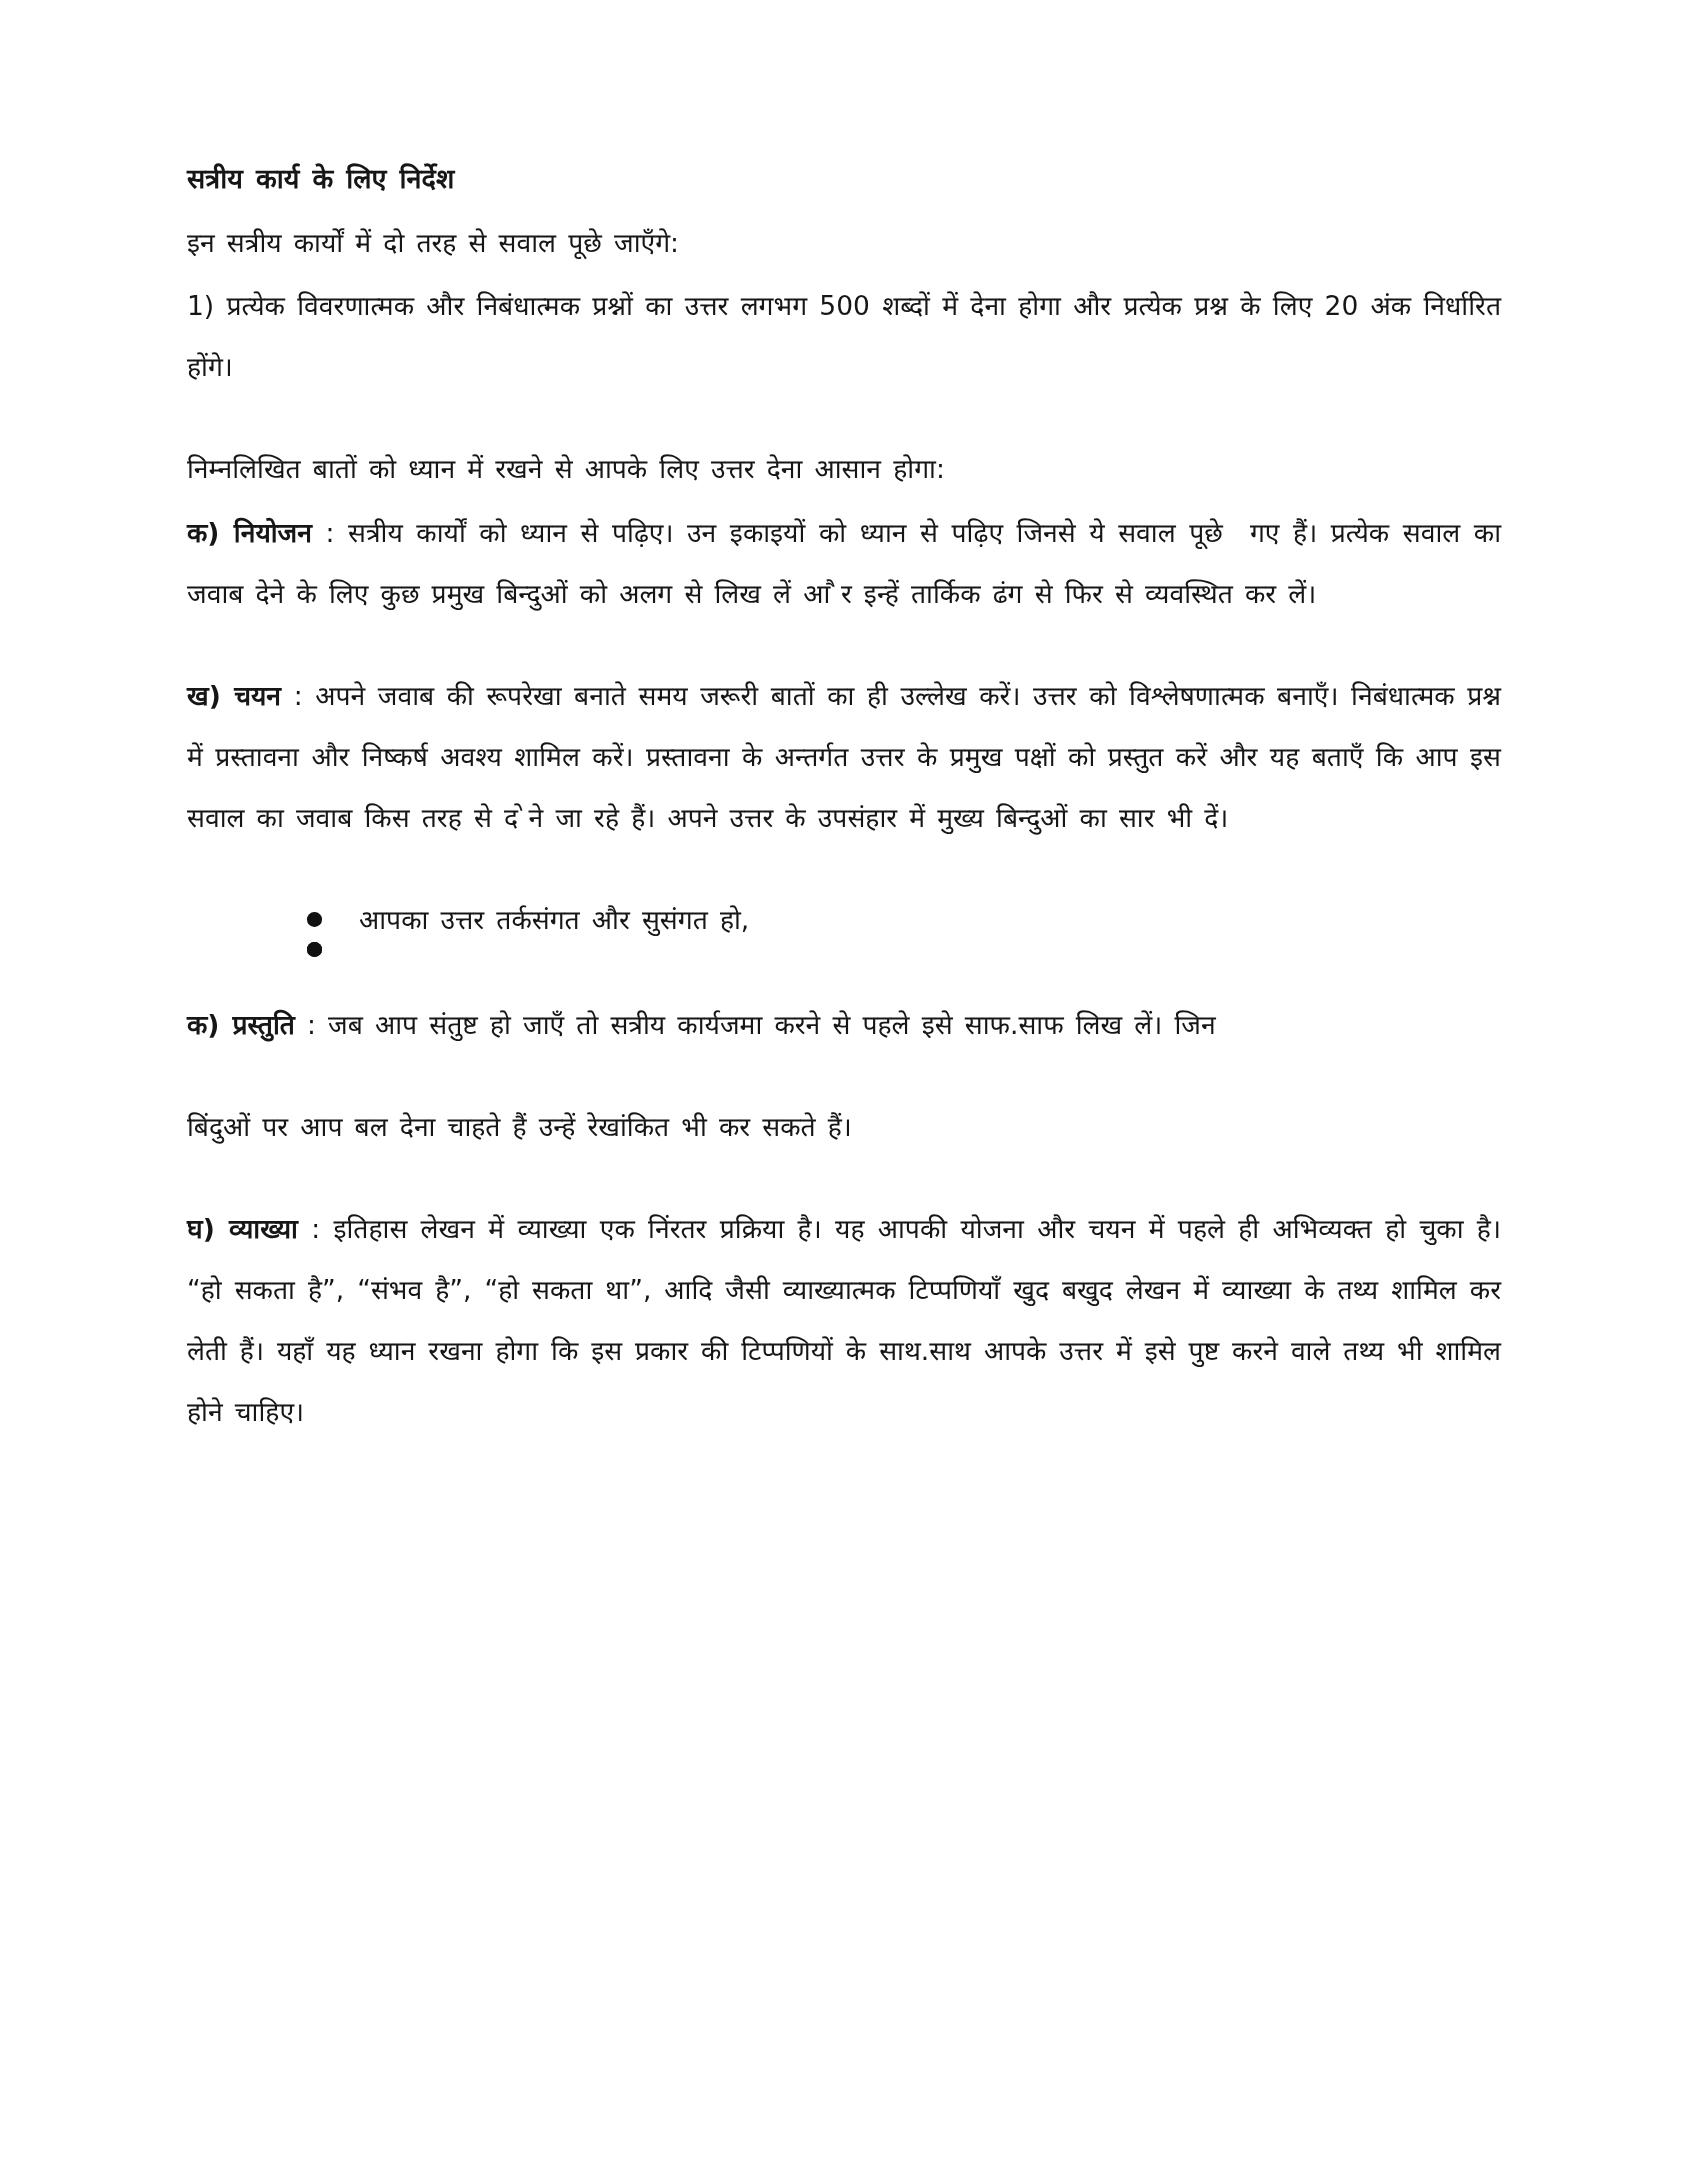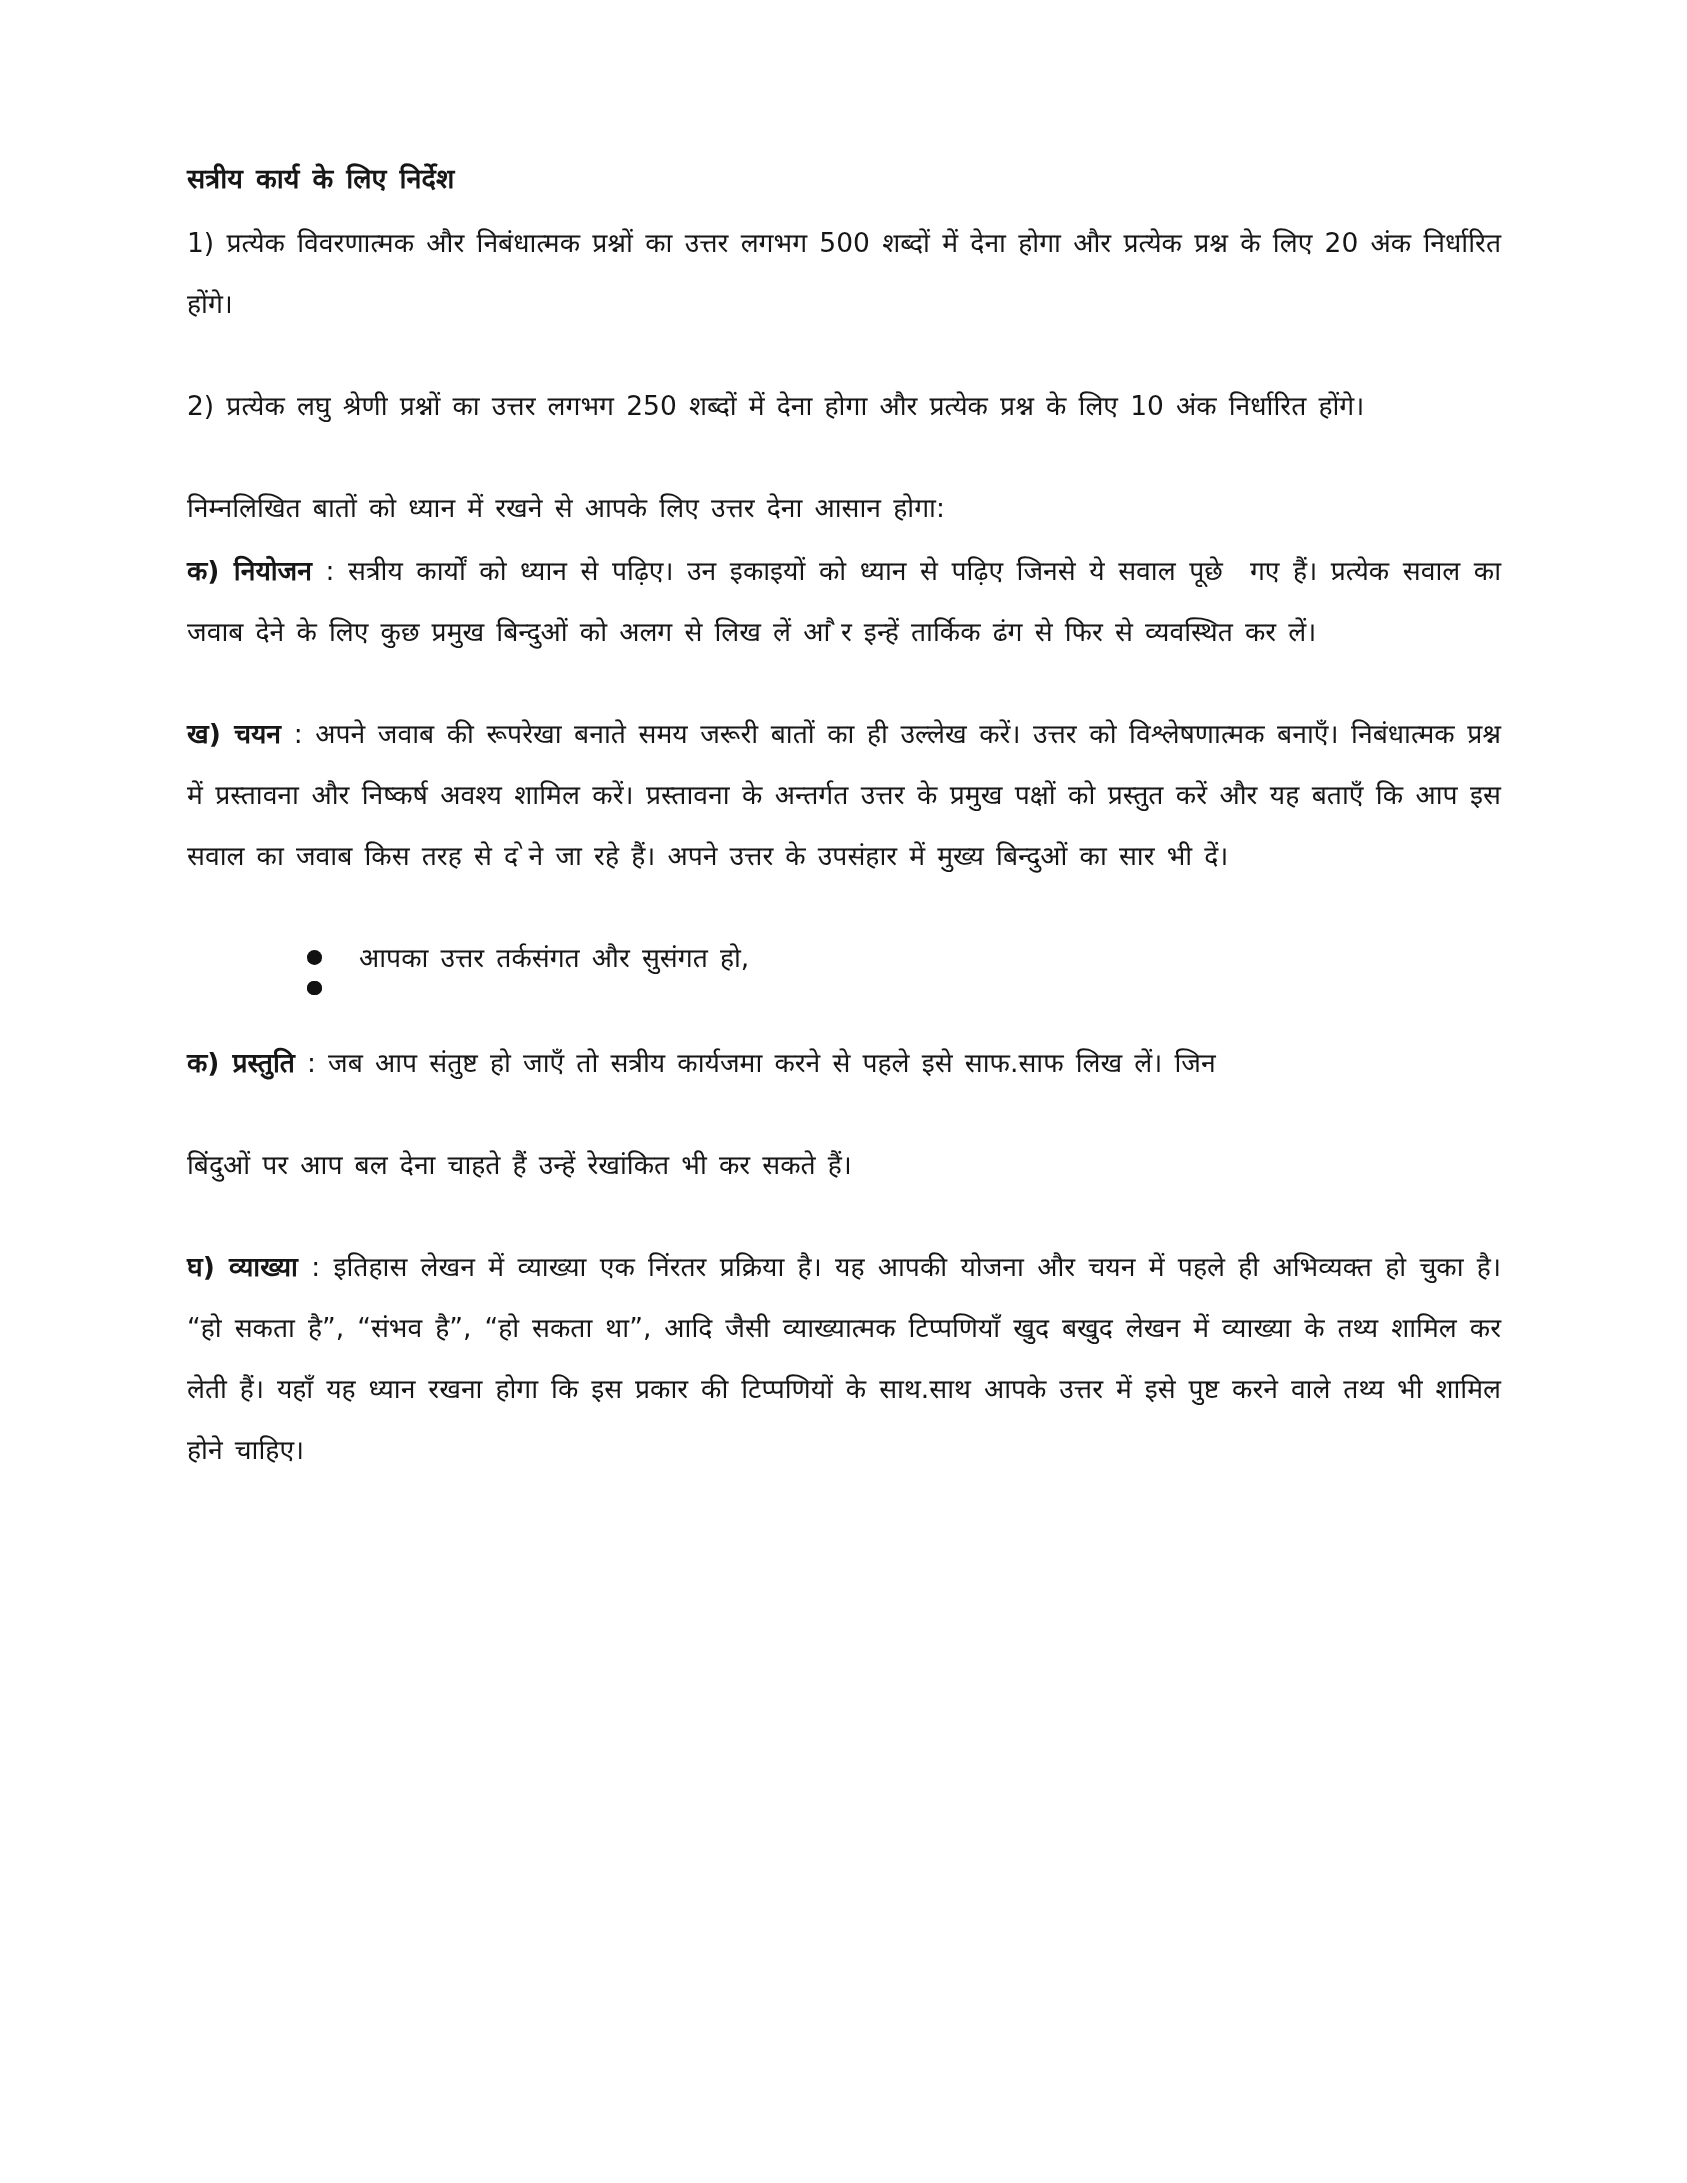--- a/index.html
+++ b/index.html
@@ -57,24 +57,24 @@
   }
 </style>
 </head>
 <body>
 
 <div class="page">
   <div class="content">
 
     <h1 class="doc-heading">सत्रीय कार्य के लिए निर्देश</h1>
 
+    <p class="mb-sm">इन सत्रीय कार्यों में दो तरह से सवाल पूछे जाएँगे:</p>
 
     <p class="mb-lg">1) प्रत्येक विवरणात्मक और निबंधात्मक प्रश्नों का उत्तर लगभग 500 शब्दों में देना होगा और प्रत्येक प्रश्न के लिए 20 अंक निर्धारित होंगे।</p>
 
-    <p class="mb-lg">2) प्रत्येक लघु श्रेणी प्रश्नों का उत्तर लगभग 250 शब्दों में देना होगा और प्रत्येक प्रश्न के लिए 10 अंक निर्धारित होंगे।</p>
 
     <p class="mb-sm">निम्नलिखित बातों को ध्यान में रखने से आपके लिए उत्तर देना आसान होगा:</p>
 
     <p class="mb-lg"><span class="lead">क) नियोजन</span><span> : सत्रीय कार्यों को ध्यान से पढ़िए। उन इकाइयों को ध्यान से पढ़िए जिनसे ये सवाल पूछे &nbsp;गए हैं। प्रत्येक सवाल का जवाब देने के लिए कुछ प्रमुख बिन्दुओं को अलग से लिख लें आ&nbsp;ैर इन्हें तार्किक ढंग से फिर से व्यवस्थित कर लें।</span></p>
 
     <p class="mb-lg"><span class="lead">ख) चयन</span><span> : अपने जवाब की रूपरेखा बनाते समय जरूरी बातों का ही उल्लेख करें। उत्तर को विश्लेषणात्मक बनाएँ। निबंधात्मक प्रश्न में प्रस्तावना और निष्कर्ष अवश्य शामिल करें। प्रस्तावना के अन्तर्गत उत्तर के प्रमुख पक्षों को प्रस्तुत करें और यह बताएँ कि आप इस सवाल का जवाब किस तरह से द&nbsp;ेने जा रहे हैं। अपने उत्तर के उपसंहार में मुख्य बिन्दुओं का सार भी दें।</span></p>
 
 
     <ul class="bullet-list">
       <li><span class="bullet-dot"></span><span>आपका उत्तर तर्कसंगत और सुसंगत हो,</span></li>

